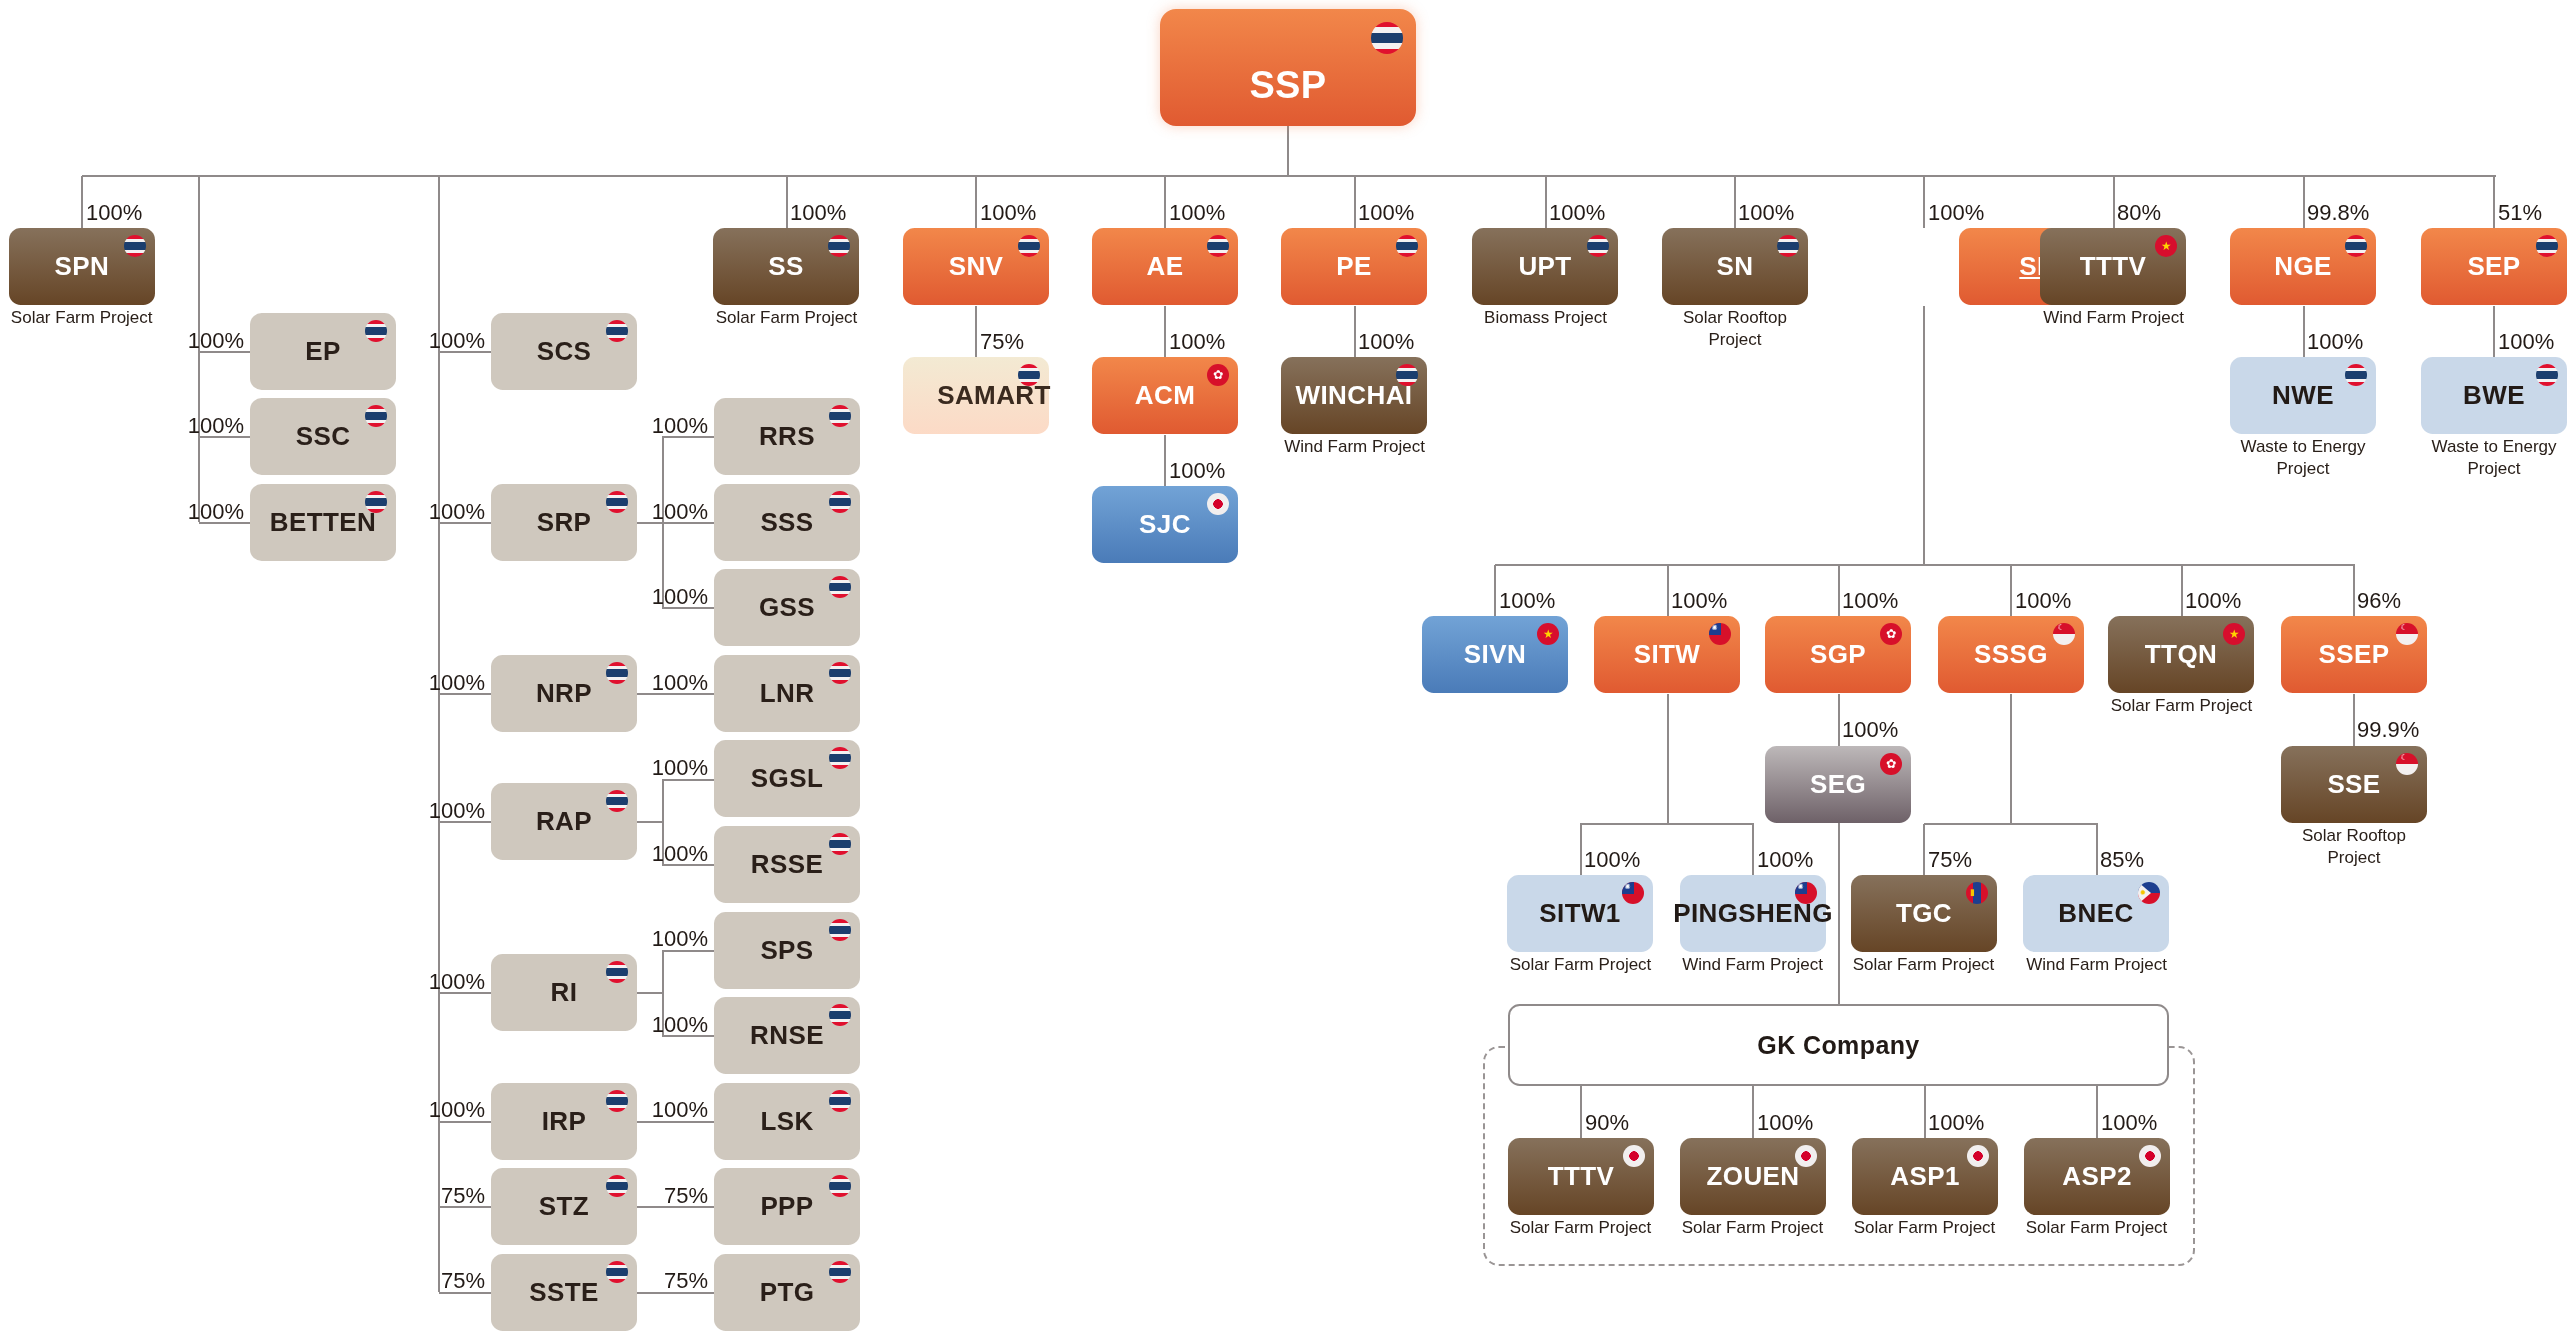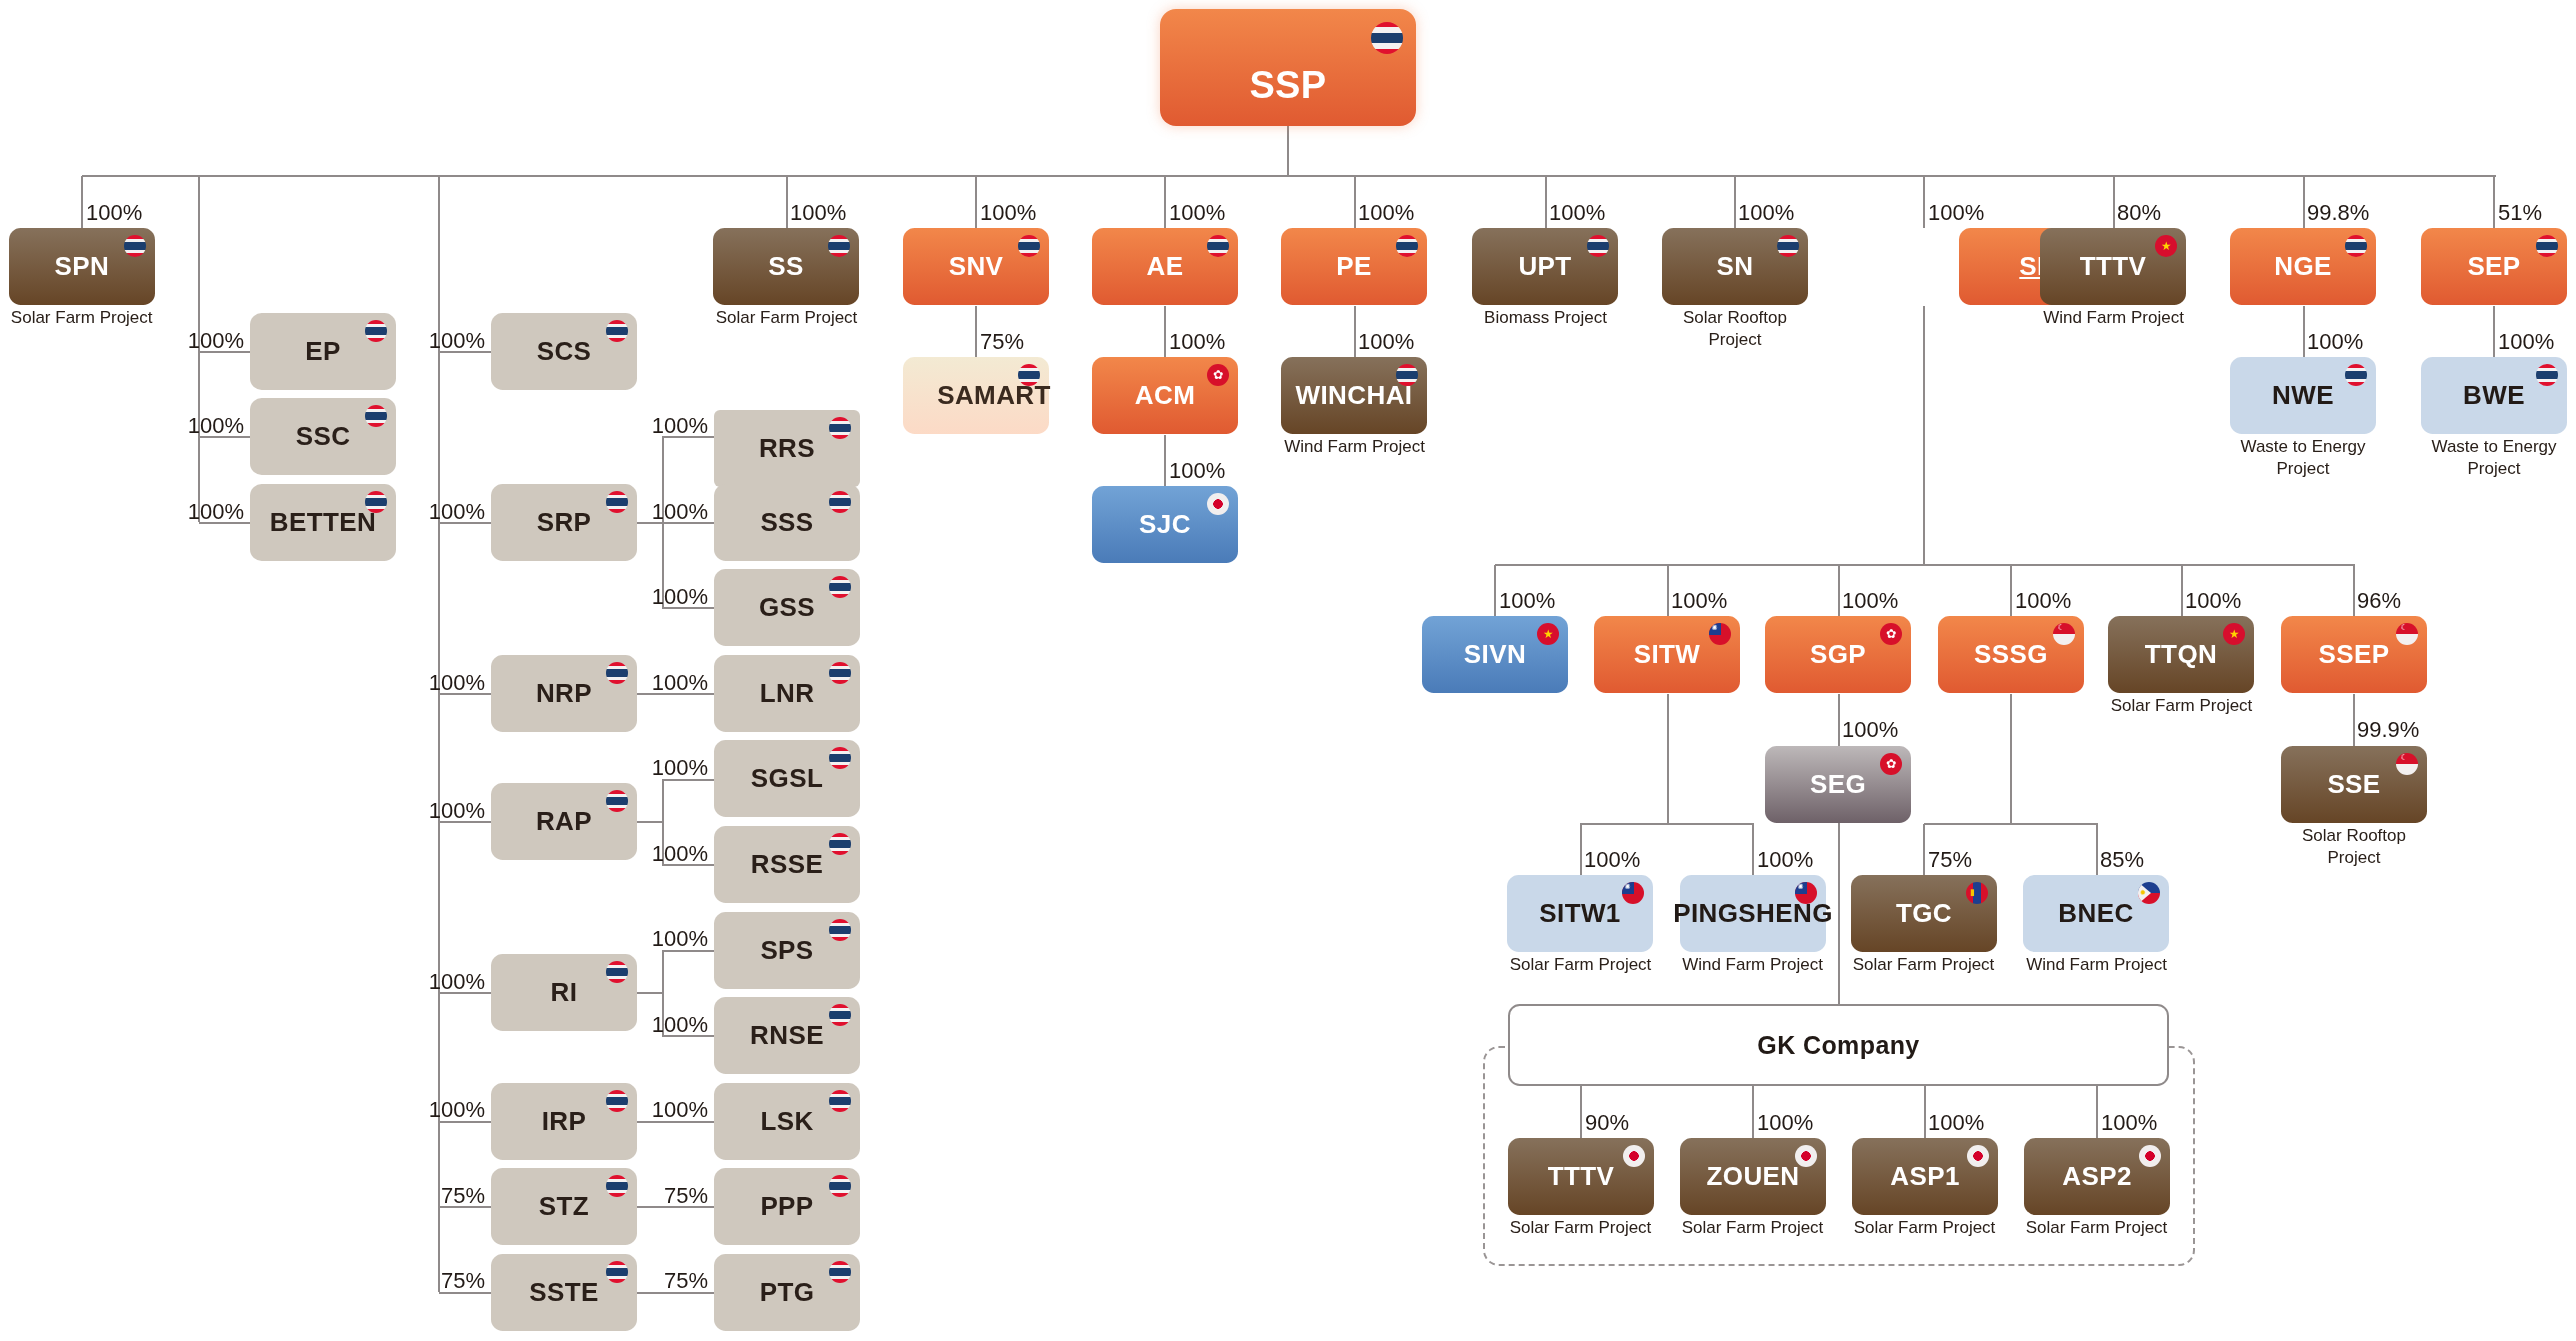--- a/index.html
+++ b/index.html
@@ -155,21 +155,21 @@
       <div class="node t-beige" style="left: 491px; top: 313px;">
         <span class="name">SCS</span>
         <span class="flag f-th" title="Thailand"></span>
       </div>
       <span class="pct" style="right: 2091px; top: 330px;">100%</span>
       <div class="node t-beige" style="left: 491px; top: 484px;">
         <span class="name">SRP</span>
         <span class="flag f-th" title="Thailand"></span>
       </div>
       <span class="pct" style="right: 2091px; top: 501px;">100%</span>
-      <div class="node t-beige" style="left: 714px; top: 410px; border-radius: 6px;">
+      <div class="node t-beige" style="left: 714px; top: 398px;">
         <span class="name">RRS</span>
         <span class="flag f-th" title="Thailand"></span>
       </div>
       <span class="pct" style="right: 1868px; top: 415px;">100%</span>
       <div class="node t-beige" style="left: 714px; top: 484px;">
         <span class="name">SSS</span>
         <span class="flag f-th" title="Thailand"></span>
       </div>
       <span class="pct" style="right: 1868px; top: 501px;">100%</span>
       <div class="node t-beige" style="left: 714px; top: 569px;">

